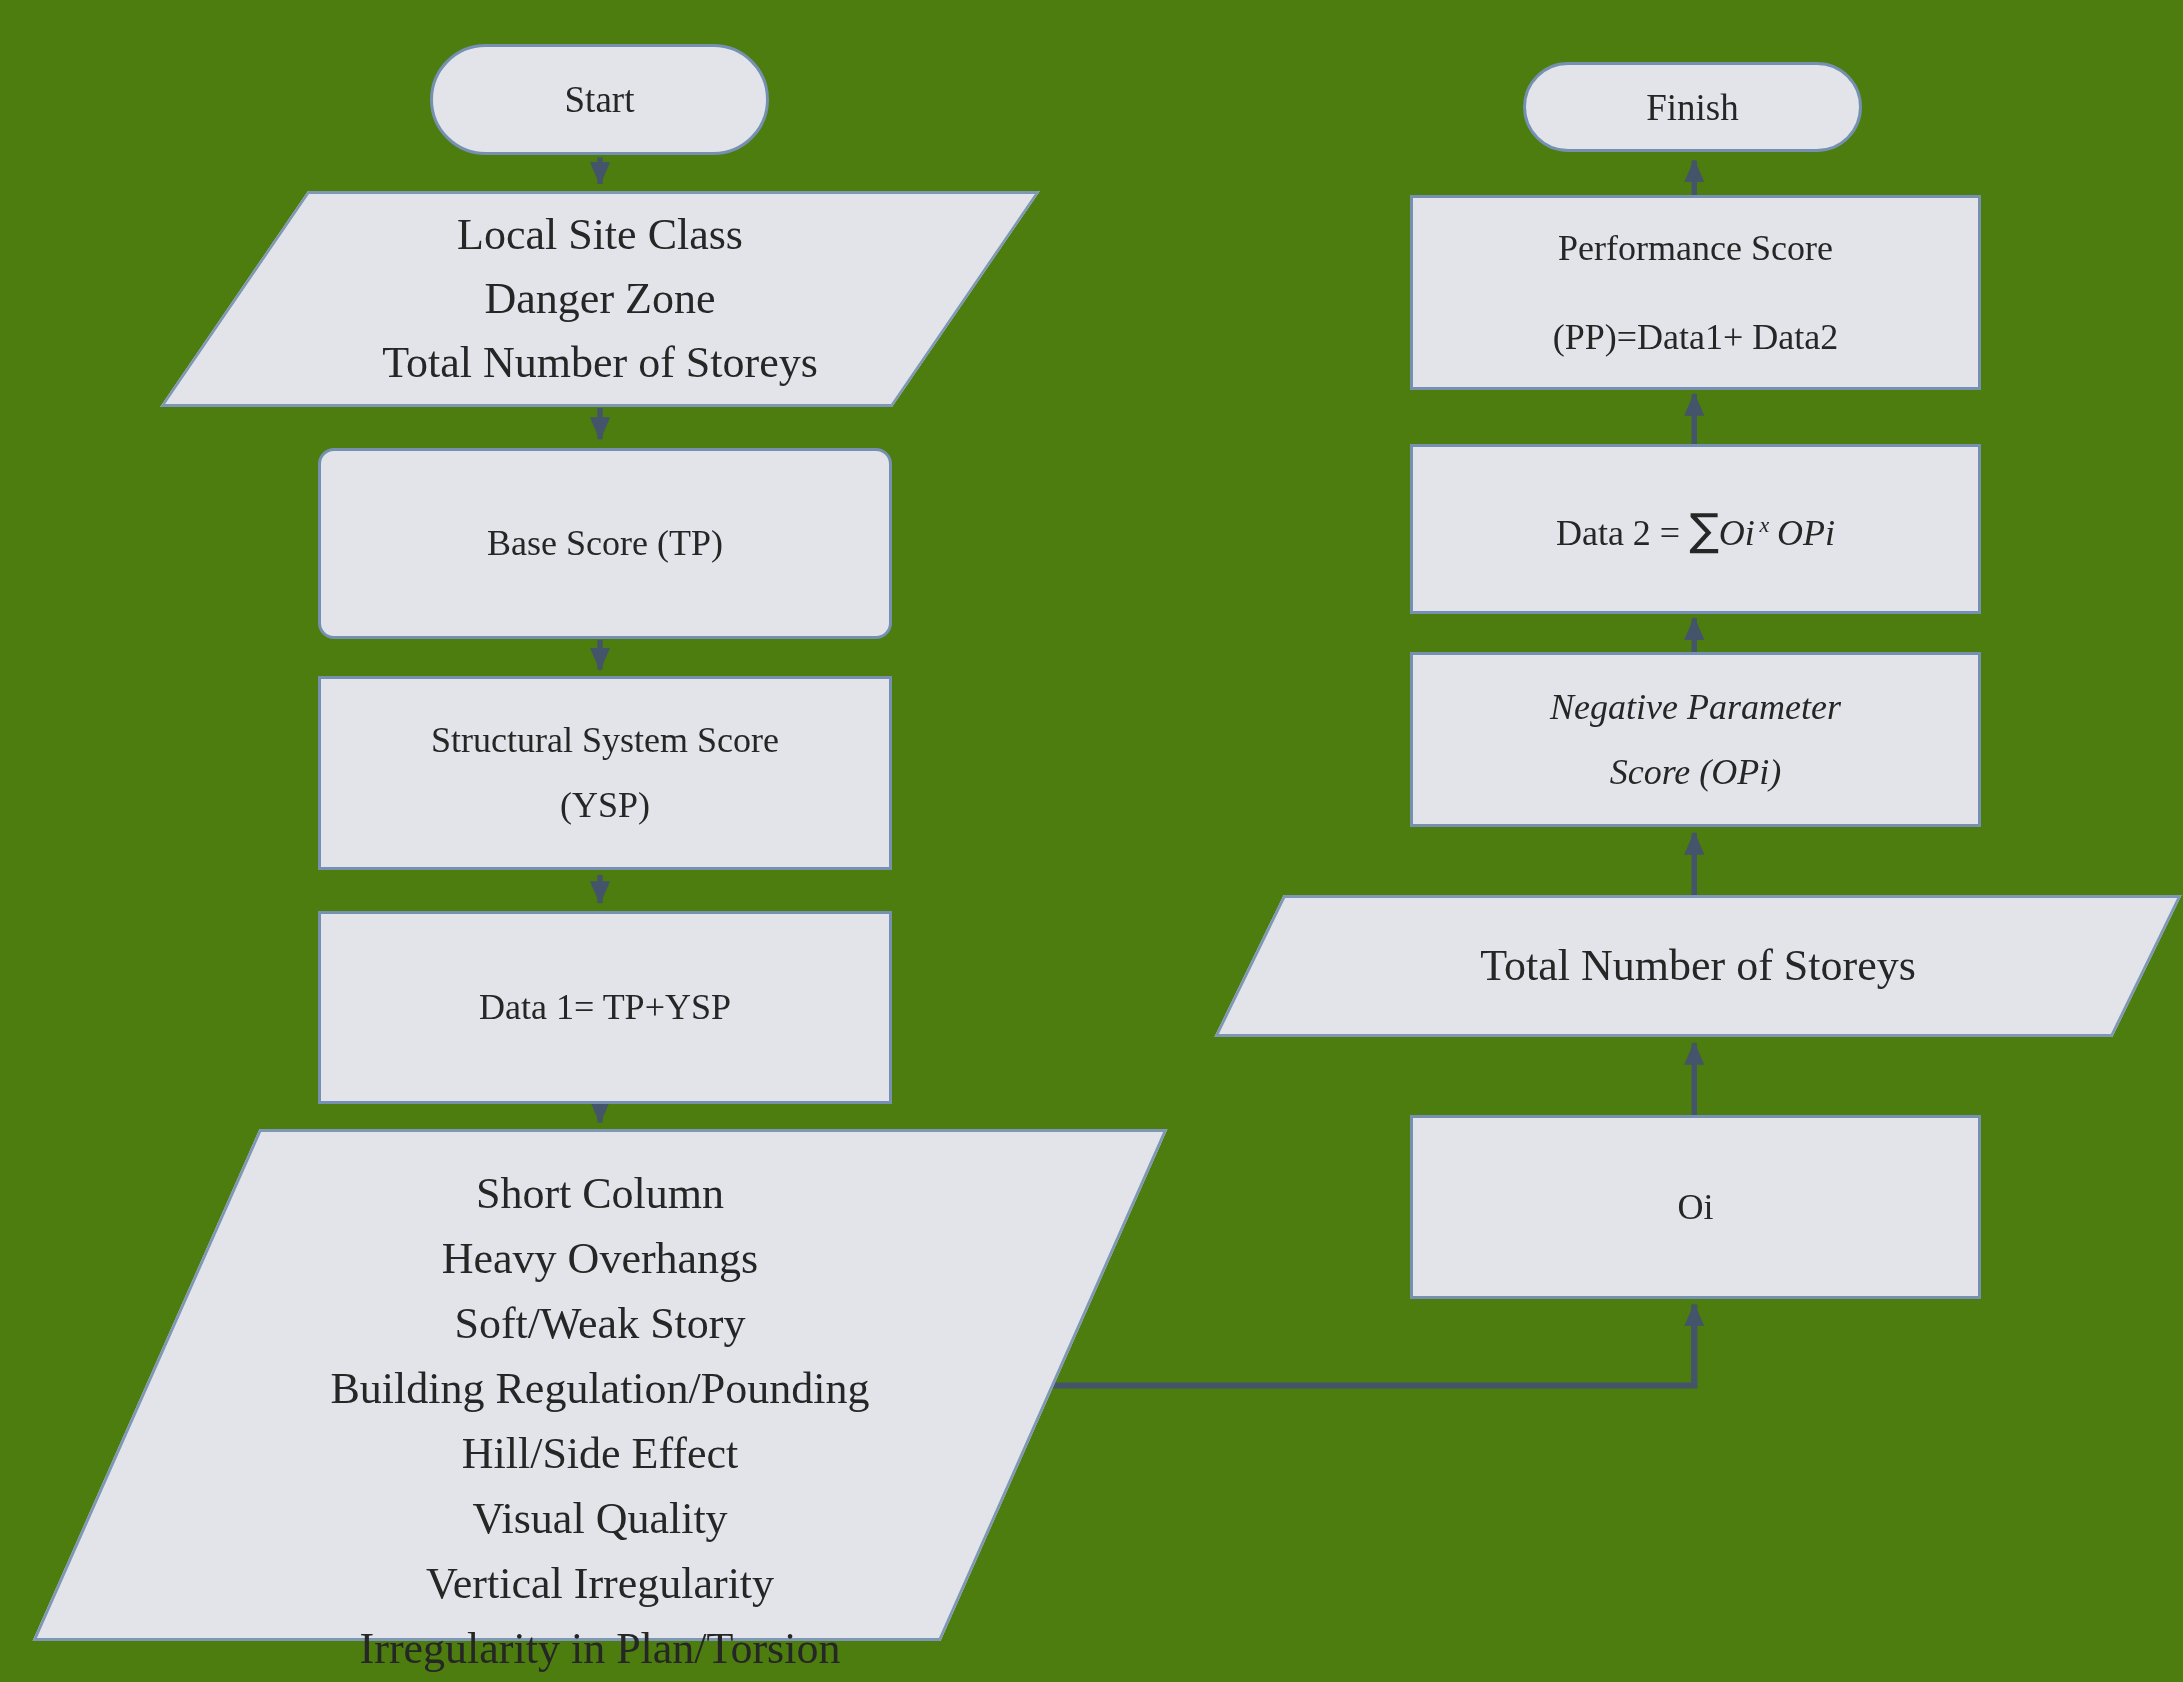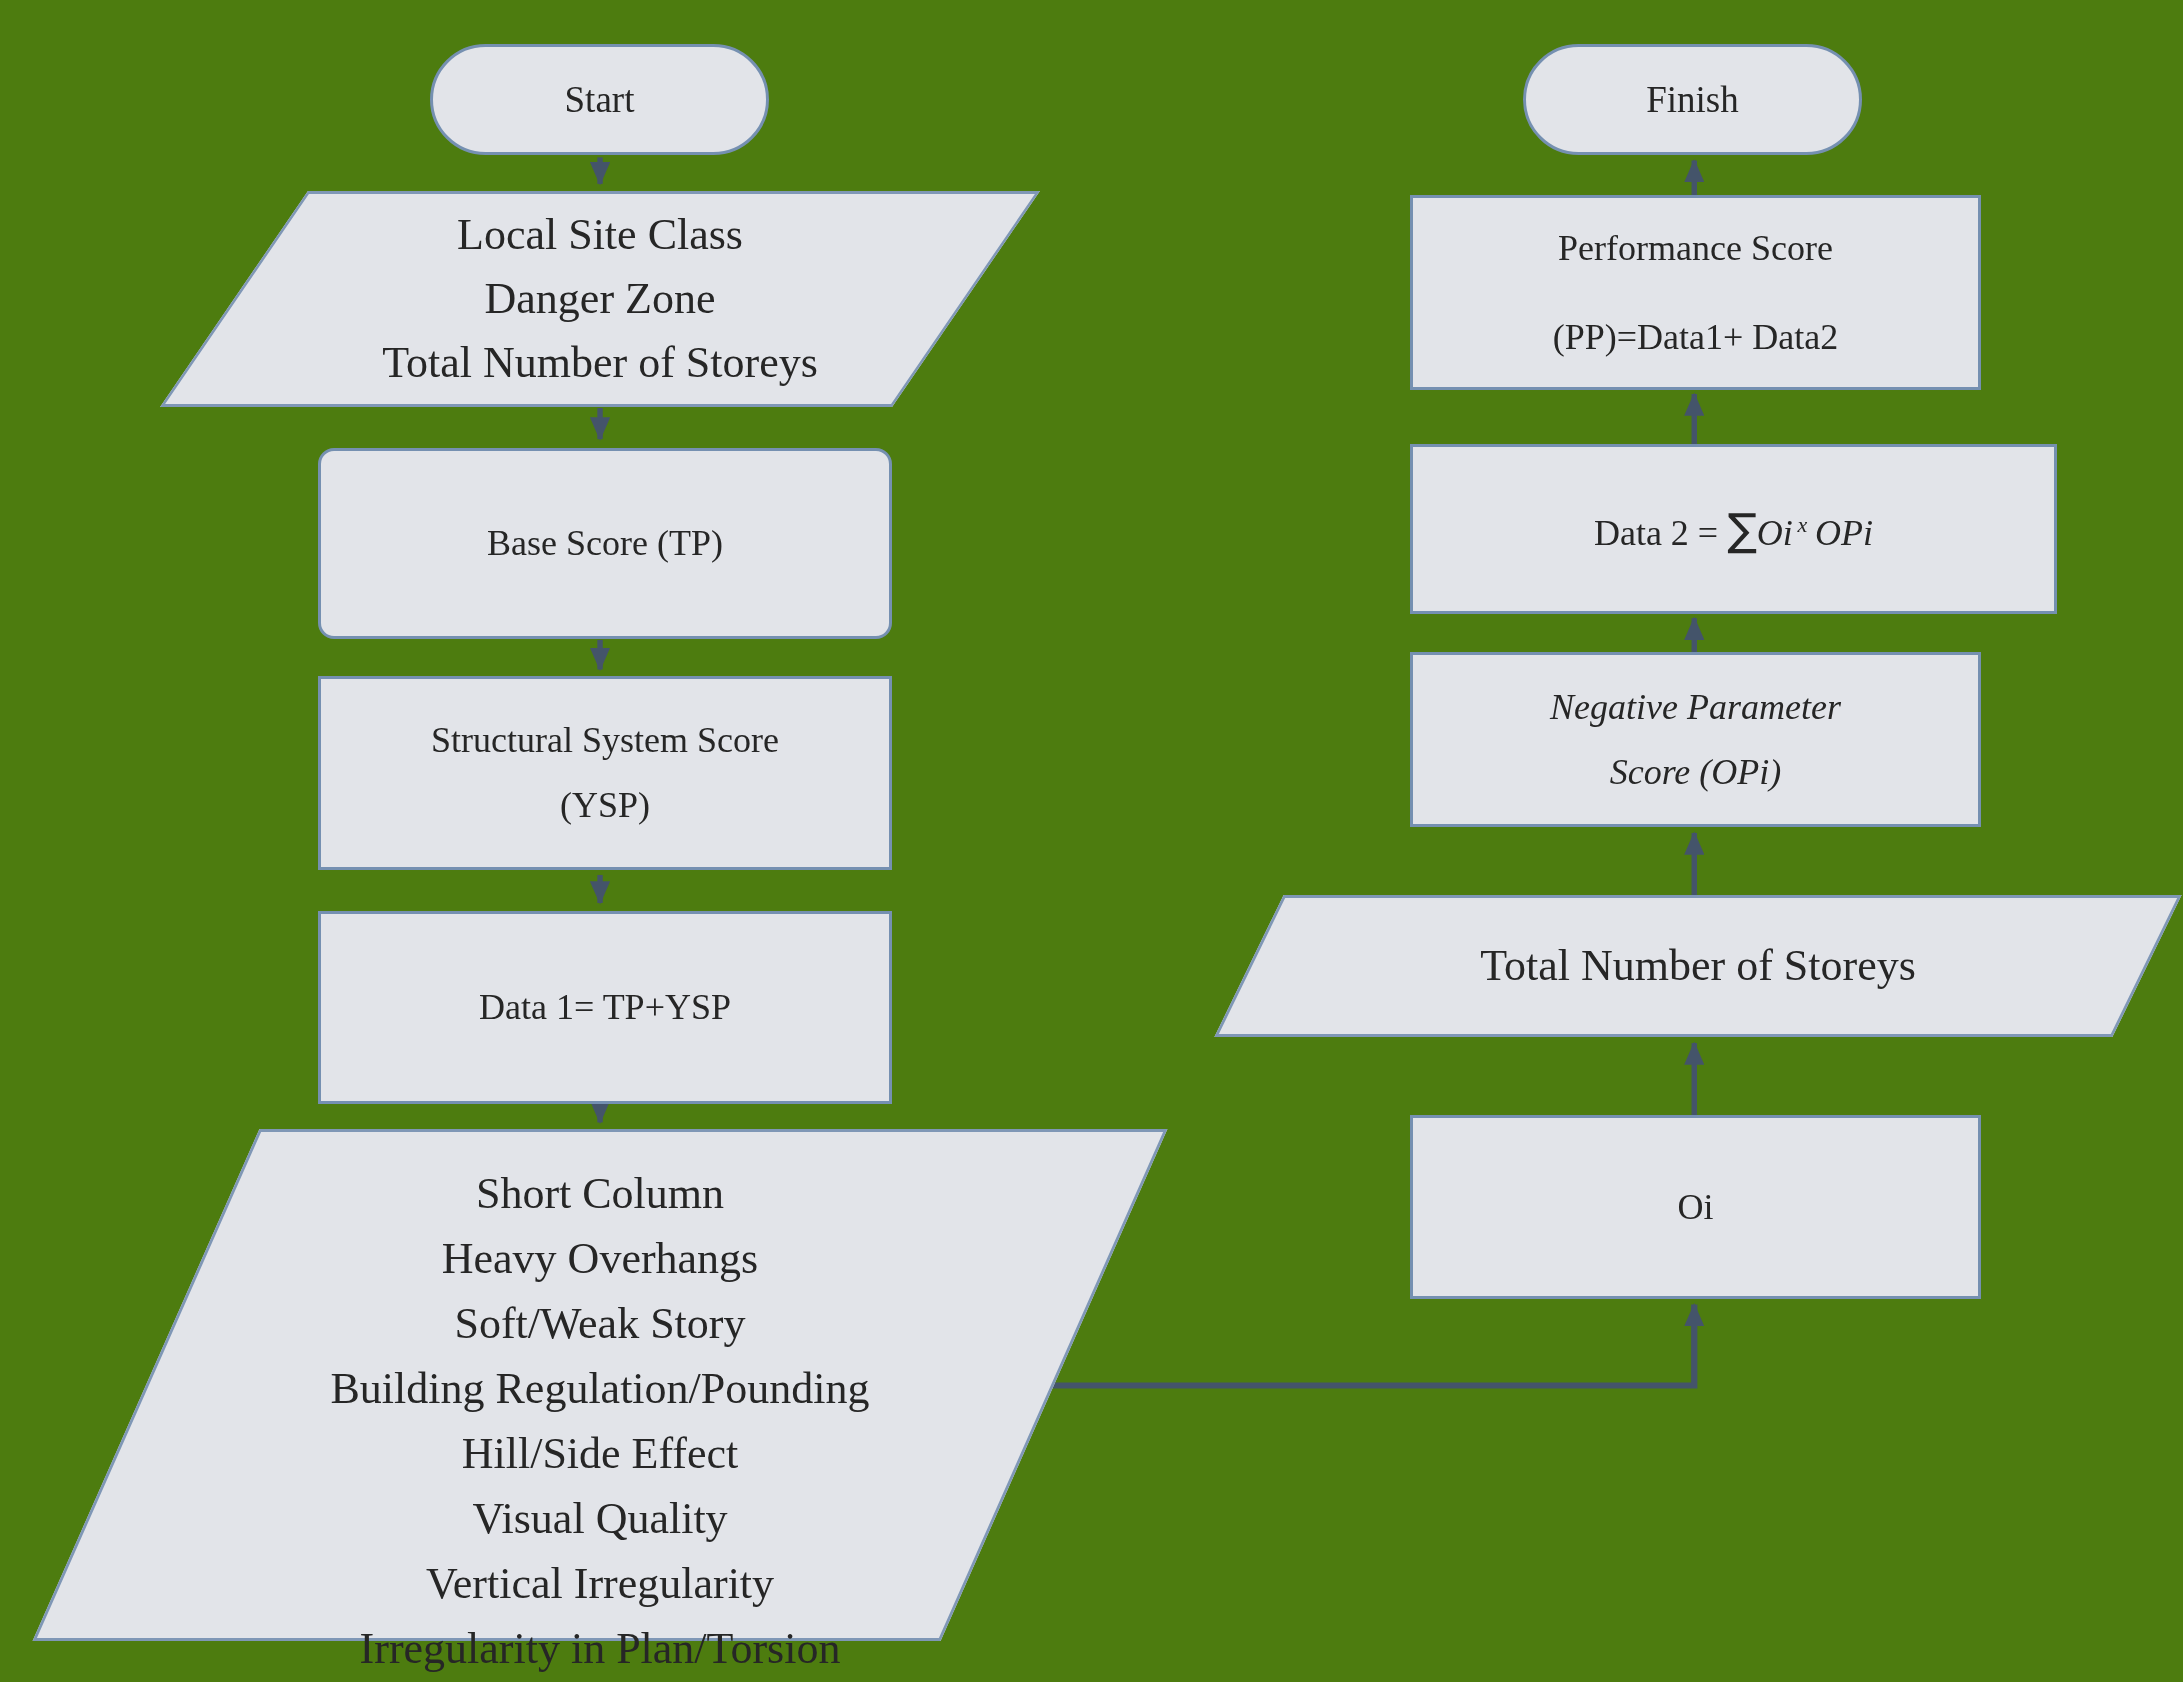--- a/index.html
+++ b/index.html
@@ -122,30 +122,30 @@
     <div>Short Column</div>
     <div>Heavy Overhangs</div>
     <div>Soft/Weak Story</div>
     <div>Building Regulation/Pounding</div>
     <div>Hill/Side Effect</div>
     <div>Visual Quality</div>
     <div>Vertical Irregularity</div>
     <div>Irregularity in Plan/Torsion</div>
   </div>
 
-  <div class="node stub" style="left:1523px; top:44px; width:339px; height:111px;">
+  <div class="node stub" style="left:1523px; top:62px; width:339px; height:90px;">
     <span>Finish</span>
   </div>
 
   <div class="node multi" style="left:1410px; top:195px; width:571px; height:195px;gap:24px;">
     <div>Performance Score</div>
     <div>(PP)=Data1+ Data2</div>
   </div>
 
-  <div class="node" style="left:1410px; top:444px; width:647px; height:170px;">
+  <div class="node" style="left:1410px; top:444px; width:571px; height:170px;">
     <div class="formula">
       <span>Data 2 = </span><span class="sigma">∑</span><span class="mi">Oi</span><sup>x</sup><span class="mi">OPi</span>
     </div>
   </div>
 
   <div class="node multi" style="left:1410px; top:652px; width:571px; height:175px;font-style:italic;">
     <div>Negative Parameter</div>
     <div>Score (OPi)</div>
   </div>
 

